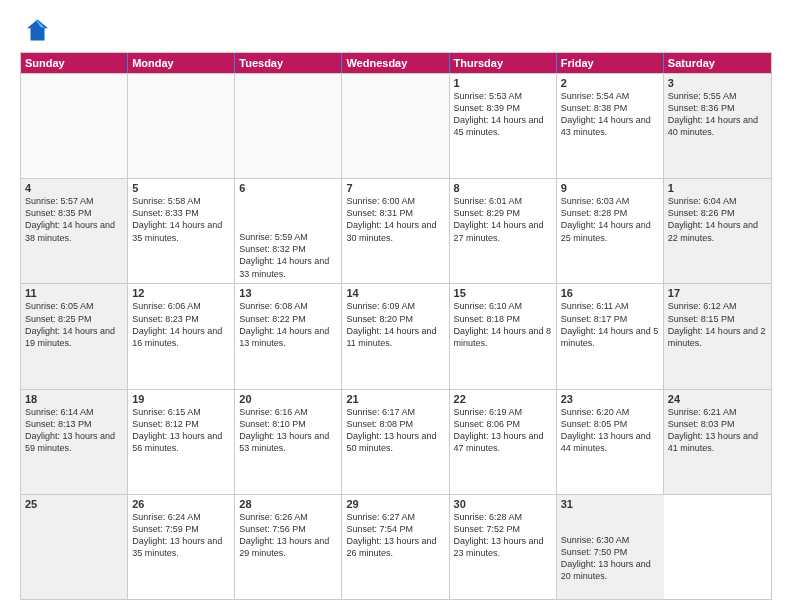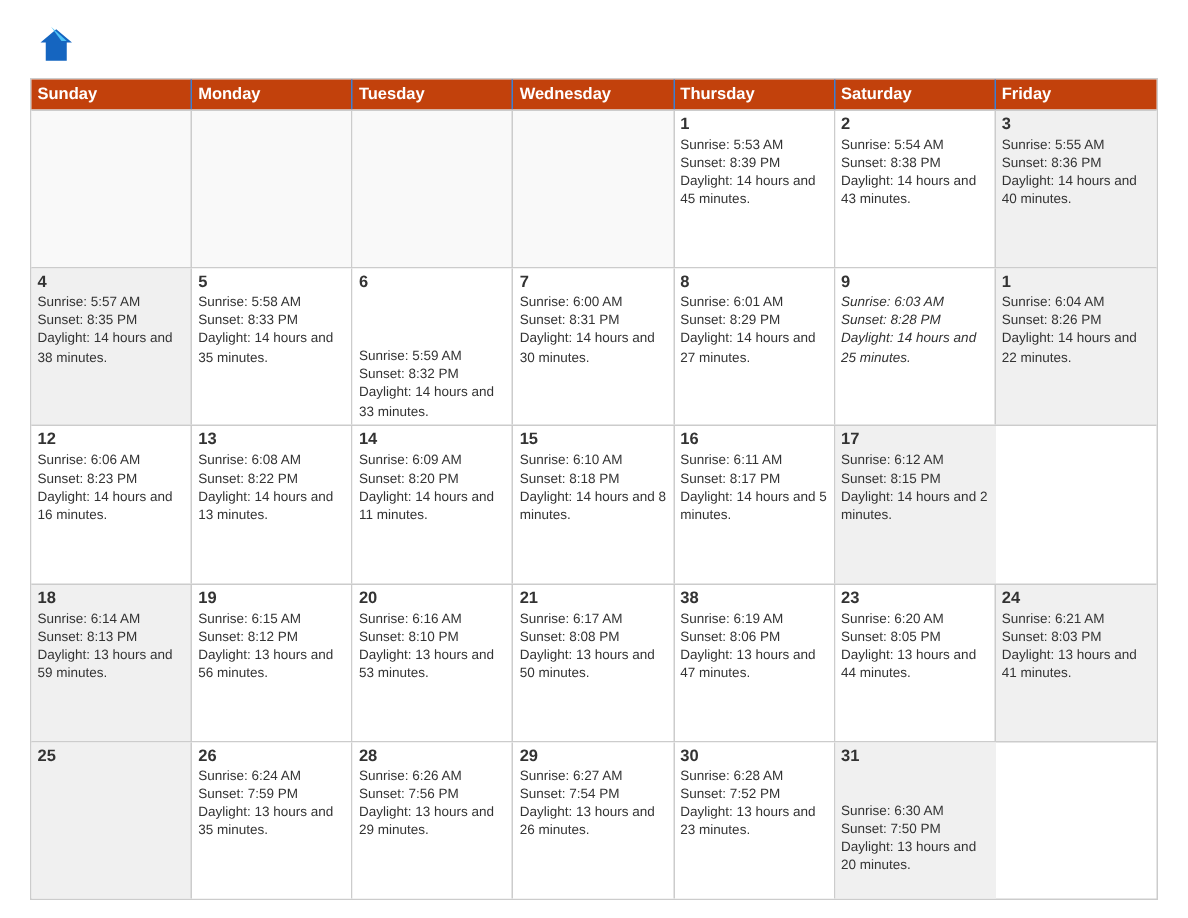--- a/index.html
+++ b/index.html
@@ -62,21 +62,21 @@
     }
     .calendar {
       flex: 1;
       display: flex;
       flex-direction: column;
       border: 1px solid #ccc;
     }
     .cal-header {
       display: grid;
       grid-template-columns: repeat(7, 1fr);
-      background: #c2410c;
+      background: #be185d;
     }
     .cal-header-cell {
       color: #fff;
       font-size: 11px;
       font-weight: bold;
       padding: 4px 4px;
       text-align: left;
       border-right: 1px solid #3a7fd5;
     }
     .cal-header-cell:last-child { border-right: none; }
@@ -136,22 +136,22 @@
     </div>
   </div>
 
   <div class="calendar">
     <div class="cal-header">
     <div class="cal-header-cell">Sunday</div>
         <div class="cal-header-cell">Monday</div>
         <div class="cal-header-cell">Tuesday</div>
         <div class="cal-header-cell">Wednesday</div>
         <div class="cal-header-cell">Thursday</div>
+        <div class="cal-header-cell">Friday</div>
         <div class="cal-header-cell">Saturday</div>
-        <div class="cal-header-cell">Friday</div>
       </div>
     <div class="cal-body">
     <div class="cal-row">
           <div class="cal-cell empty"></div>
           <div class="cal-cell empty"></div>
           <div class="cal-cell empty"></div>
           <div class="cal-cell empty"></div>
           <div class="cal-cell">
             <span class="day-num">1</span>
             <div class="cell-text" style="white-space: pre-line;">Sunrise: 5:53 AM
@@ -197,32 +197,38 @@
 Daylight: 14 hours and 30 minutes.</div>
           </div>
           <div class="cal-cell">
             <span class="day-num">8</span>
             <div class="cell-text" style="white-space: pre-line;">Sunrise: 6:01 AM
 Sunset: 8:29 PM
 Daylight: 14 hours and 27 minutes.</div>
           </div>
           <div class="cal-cell">
             <span class="day-num">9</span>
-            <div class="cell-text" style="white-space: pre-line; font-style: italic;">Sunrise: 6:03 AM
+            <div class="cell-text" style="white-space: pre-line;">Sunrise: 6:03 AM
 Sunset: 8:28 PM
 Daylight: 14 hours and 25 minutes.</div>
           </div>
           <div class="cal-cell shaded">
             <span class="day-num">1</span>
             <div class="cell-text" style="white-space: pre-line;">Sunrise: 6:04 AM
 Sunset: 8:26 PM
 Daylight: 14 hours and 22 minutes.</div>
           </div>
         </div>
         <div class="cal-row">
+          <div class="cal-cell shaded">
+            <span class="day-num">11</span>
+            <div class="cell-text" style="white-space: pre-line;">Sunrise: 6:05 AM
+Sunset: 8:25 PM
+Daylight: 14 hours and 19 minutes.</div>
+          </div>
           <div class="cal-cell">
             <span class="day-num">12</span>
             <div class="cell-text" style="white-space: pre-line;">Sunrise: 6:06 AM
 Sunset: 8:23 PM
 Daylight: 14 hours and 16 minutes.</div>
           </div>
           <div class="cal-cell">
             <span class="day-num">13</span>
             <div class="cell-text" style="white-space: pre-line;">Sunrise: 6:08 AM
 Sunset: 8:22 PM
@@ -272,21 +278,21 @@
 Sunset: 8:10 PM
 Daylight: 13 hours and 53 minutes.</div>
           </div>
           <div class="cal-cell">
             <span class="day-num">21</span>
             <div class="cell-text" style="white-space: pre-line;">Sunrise: 6:17 AM
 Sunset: 8:08 PM
 Daylight: 13 hours and 50 minutes.</div>
           </div>
           <div class="cal-cell">
-            <span class="day-num">38</span>
+            <span class="day-num">22</span>
             <div class="cell-text" style="white-space: pre-line;">Sunrise: 6:19 AM
 Sunset: 8:06 PM
 Daylight: 13 hours and 47 minutes.</div>
           </div>
           <div class="cal-cell">
             <span class="day-num">23</span>
             <div class="cell-text" style="white-space: pre-line;">Sunrise: 6:20 AM
 Sunset: 8:05 PM
 Daylight: 13 hours and 44 minutes.</div>
           </div>

